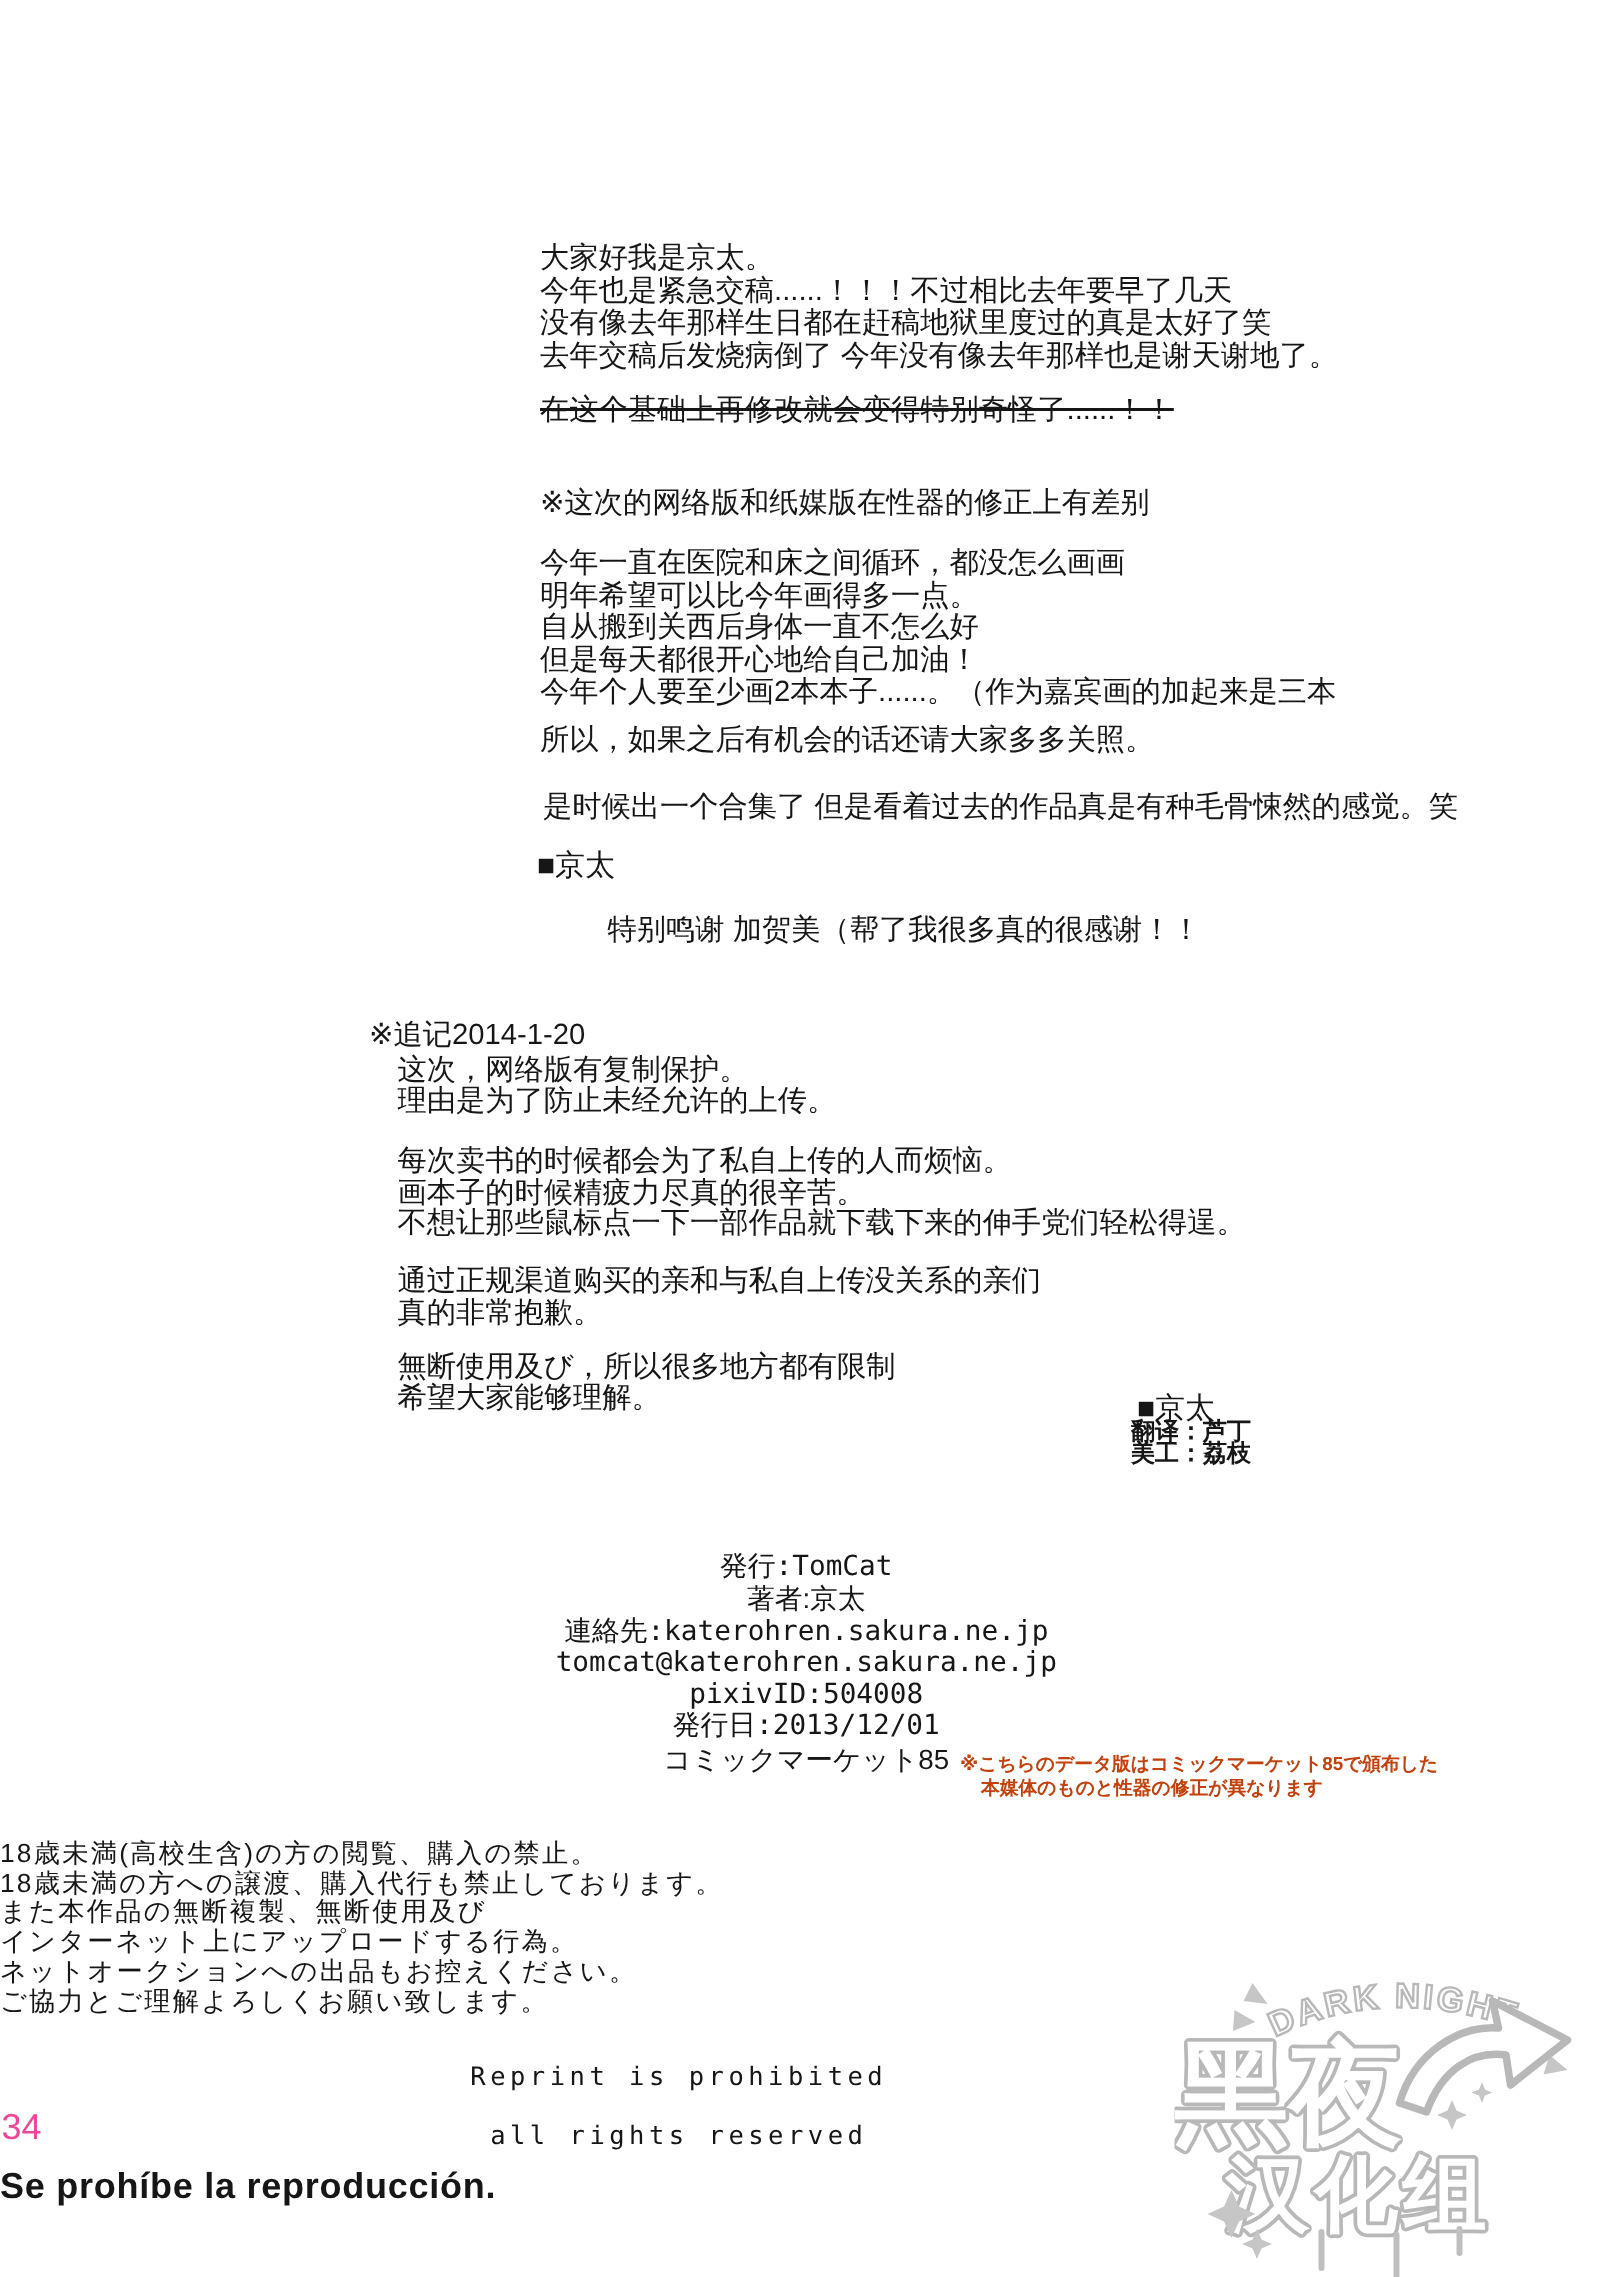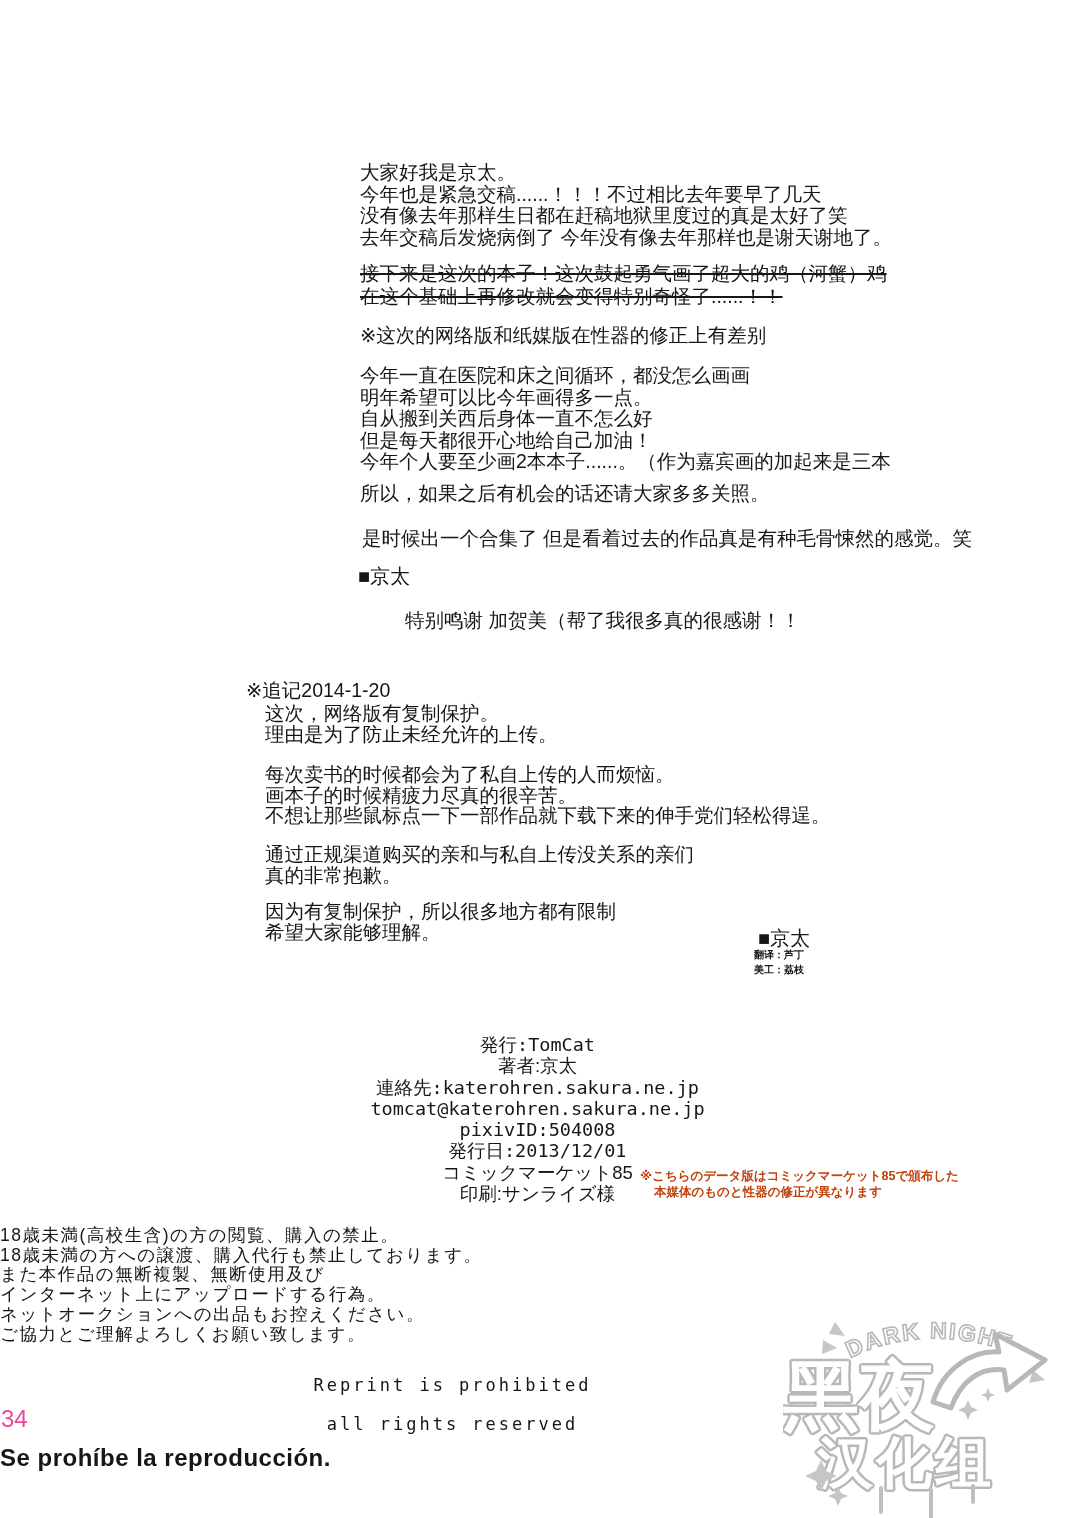--- a/index.html
+++ b/index.html
@@ -7,21 +7,21 @@
     position:relative; width:1075px; height:1518px; background:#ffffff;
     overflow:hidden; color:#161616;
     font-family:"Liberation Sans","DejaVu Sans",sans-serif;
     margin-top:24px;
   }
   .abs { position:absolute; }
   .ln { white-space:pre; }
   .cjk { font-size:19.5px; line-height:21.5px; }
   .strike { text-decoration:line-through; text-decoration-thickness:1.5px; }
   .sig { font-size:20px; }
-  .smallsig { font-size:10px; line-height:15.5px; font-weight:bold; }
+  .smallsig { font-size:16px; line-height:15.5px; font-weight:bold; }
   .colophon { left:0; top:1010px; width:1075px; text-align:center; font-size:18.5px; line-height:21.3px; }
   .colophon .serif { font-family:"DejaVu Serif","Liberation Serif",serif; font-size:20px; letter-spacing:1px; }
   .mono { font-family:"DejaVu Sans Mono","Liberation Mono",monospace; }
   .datanote { left:640px; top:1145px; font-size:12.5px; line-height:15.5px; font-weight:bold; color:#c2410c; }
   .warning { left:0; top:1202px; width:1075px; font-size:17.5px; line-height:19.7px; letter-spacing:1.5px; }
   .engline { left:0; width:905px; text-align:center; font-size:17px; letter-spacing:3px; }
   .spanish { left:0; top:1420px; width:1075px; text-align:left; font-size:24px; font-weight:bold; letter-spacing:0.5px; }
   .pagenum { left:1px; top:1381px; font-size:24px; color:#ec4899; }
   .bottombar { left:371px; top:1507px; width:329px; height:11px; background:#000; }
   .wm { left:783px; top:1286px; }
@@ -33,21 +33,20 @@
 <div class="page">
 
   <div class="abs cjk" style="left:360px;top:138px">
     <div class="ln">大家好我是京太。</div>
     <div class="ln">今年也是紧急交稿......！！！不过相比去年要早了几天</div>
     <div class="ln">没有像去年那样生日都在赶稿地狱里度过的真是太好了笑</div>
     <div class="ln">去年交稿后发烧病倒了 今年没有像去年那样也是谢天谢地了。</div>
   </div>
 
   <div class="abs cjk" style="left:360px;top:238px;line-height:22.5px">
-    <div class="ln strike">接下来是这次的本子！这次鼓起勇气画了超大的鸡（河蟹）鸡</div>
     <div class="ln strike">在这个基础上再修改就会变得特别奇怪了......！！</div>
   </div>
 
   <div class="abs cjk ln" style="left:360px;top:301px">※这次的网络版和纸媒版在性器的修正上有差别</div>
 
   <div class="abs cjk" style="left:360px;top:341px">
     <div class="ln">今年一直在医院和床之间循环，都没怎么画画</div>
     <div class="ln">明年希望可以比今年画得多一点。</div>
     <div class="ln">自从搬到关西后身体一直不怎么好</div>
     <div class="ln">但是每天都很开心地给自己加油！</div>
@@ -68,37 +67,36 @@
   <div class="abs cjk" style="left:265px;top:740px;line-height:20.5px">
     <div class="ln">每次卖书的时候都会为了私自上传的人而烦恼。</div>
     <div class="ln">画本子的时候精疲力尽真的很辛苦。</div>
     <div class="ln">不想让那些鼠标点一下一部作品就下载下来的伸手党们轻松得逞。</div>
   </div>
   <div class="abs cjk" style="left:265px;top:820px;line-height:21px">
     <div class="ln">通过正规渠道购买的亲和与私自上传没关系的亲们</div>
     <div class="ln">真的非常抱歉。</div>
   </div>
   <div class="abs cjk" style="left:265px;top:877px;line-height:21px">
-    <div class="ln">因为有复制保护，所以很多地方都有限制</div>
+    <div class="ln">無断使用及び，所以很多地方都有限制</div>
     <div class="ln">希望大家能够理解。</div>
   </div>
 
   <div class="abs sig ln" style="left:758px;top:901px">■京太</div>
   <div class="abs smallsig ln" style="left:754px;top:923px">翻译：芦丁</div>
   <div class="abs smallsig ln" style="left:754px;top:938px">美工：荔枝</div>
 
   <div class="abs colophon">
     <div class="ln mono">発行:TomCat</div>
     <div class="ln">著者:京太</div>
     <div class="ln mono">連絡先:katerohren.sakura.ne.jp</div>
     <div class="ln mono">tomcat@katerohren.sakura.ne.jp</div>
     <div class="ln mono">pixivID:504008</div>
     <div class="ln mono">発行日:2013/12/01</div>
     <div class="ln">コミックマーケット85</div>
-    <div class="ln">印刷:サンライズ様</div>
   </div>
 
   <div class="abs datanote">
     <div class="ln">※こちらのデータ版はコミックマーケット85で頒布した</div>
     <div class="ln" style="padding-left:14px">本媒体のものと性器の修正が異なります</div>
   </div>
 
   <div class="abs warning">
     <div class="ln">18歳未満(高校生含)の方の閲覧、購入の禁止。</div>
     <div class="ln">18歳未満の方への譲渡、購入代行も禁止しております。</div>

